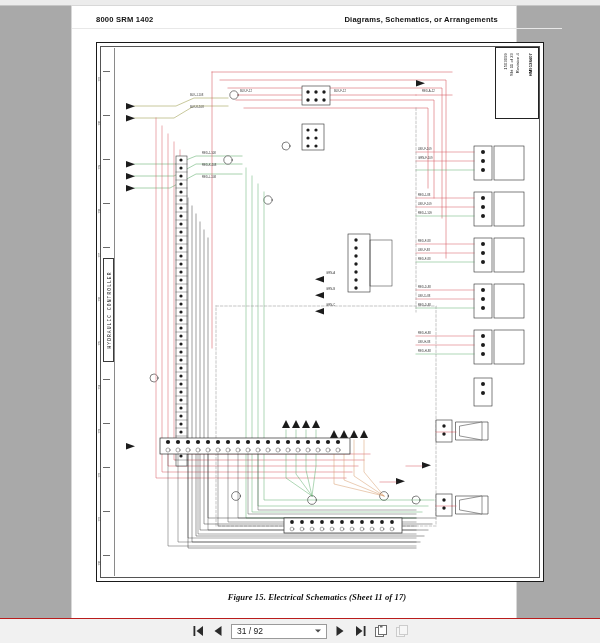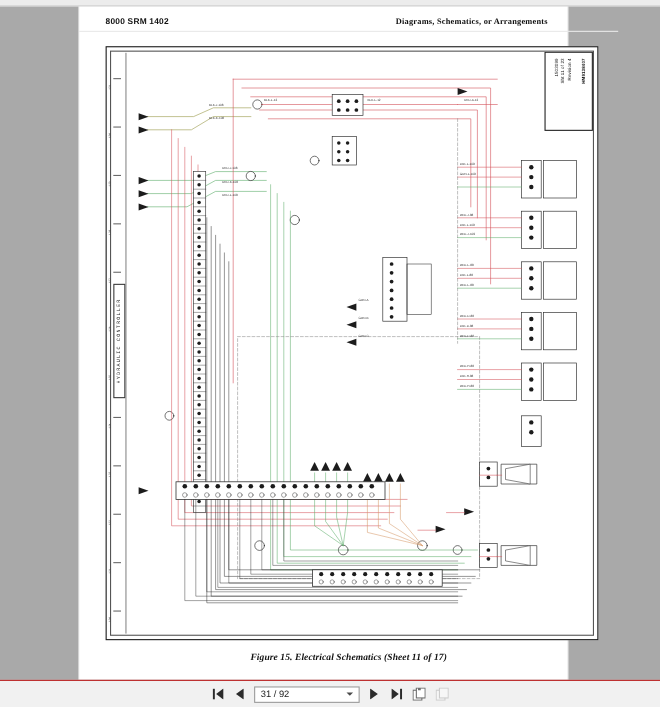--- a/index.html
+++ b/index.html
@@ -25,21 +25,21 @@
     width: 444px; height: 612px;
     background: #ffffff;
     box-shadow: 0 0 0 1px #d8d8d8;
   }
   .hdr {
     position: absolute; top: 9px;
     font-size: 7.6px; font-weight: bold; color: #111;
     letter-spacing: .2px; white-space: nowrap;
   }
   #hdr-left  { left: 24px; }
-  #hdr-right { right: 18px; font-family: Liberation Serif, serif; }
+  #hdr-right { right: 18px; }
   #hdr-rule {
     position: absolute; left: 0; top: 22px; width: 490px;
     height: 1px; background: #e8e8e8;
   }
   
   #sheet {
     position: absolute; left: 24px; top: 36px;
     width: 448px; height: 540px;
     border: 1.6px solid #1a1a1a;
     background: #fff;

